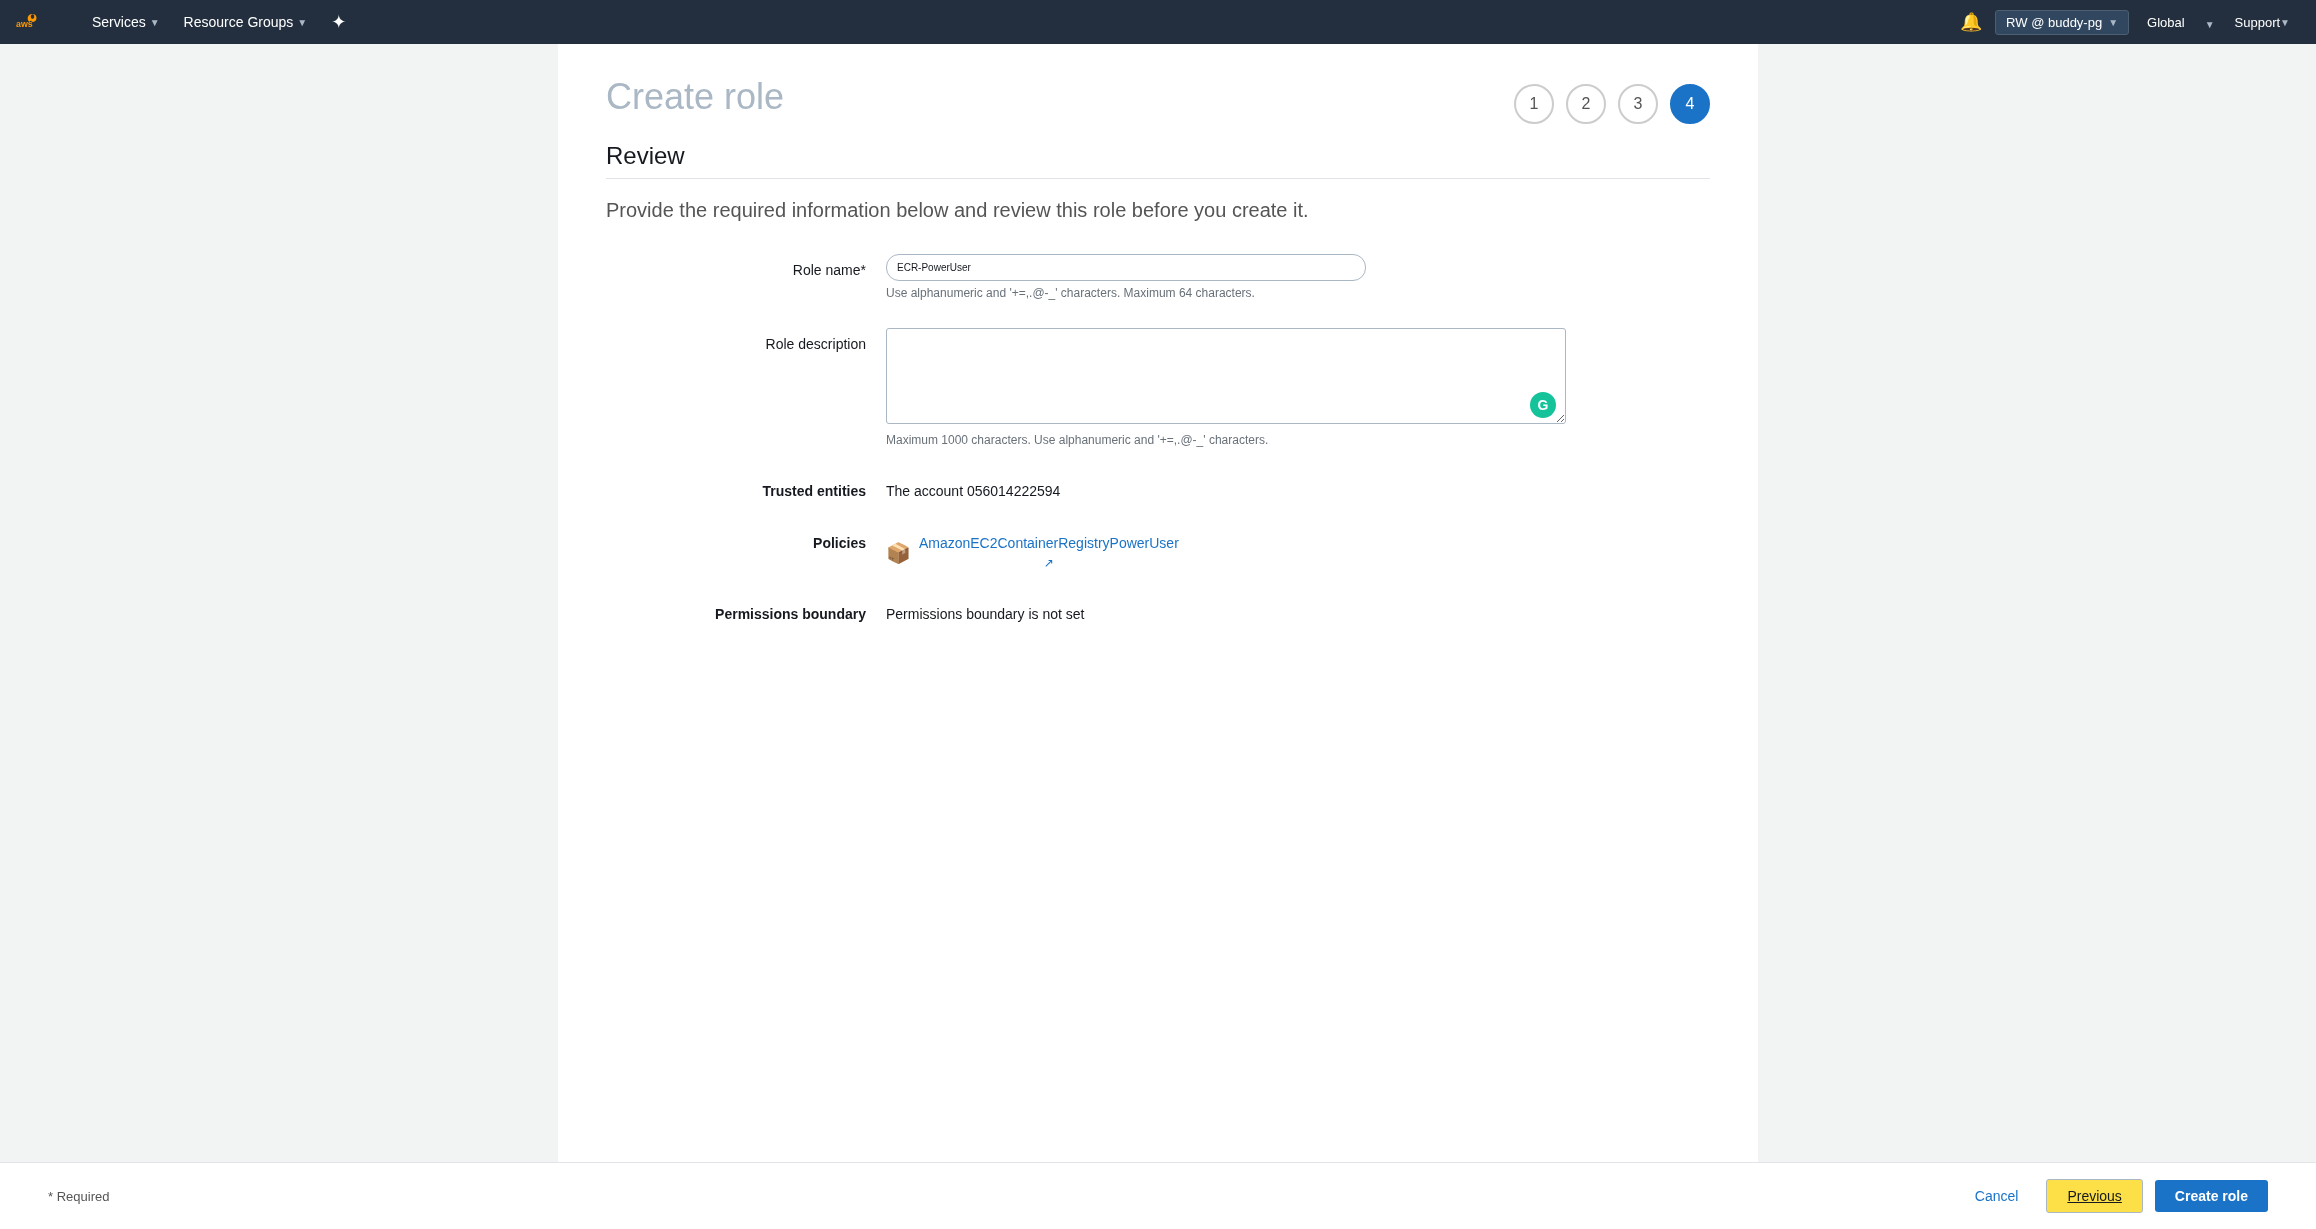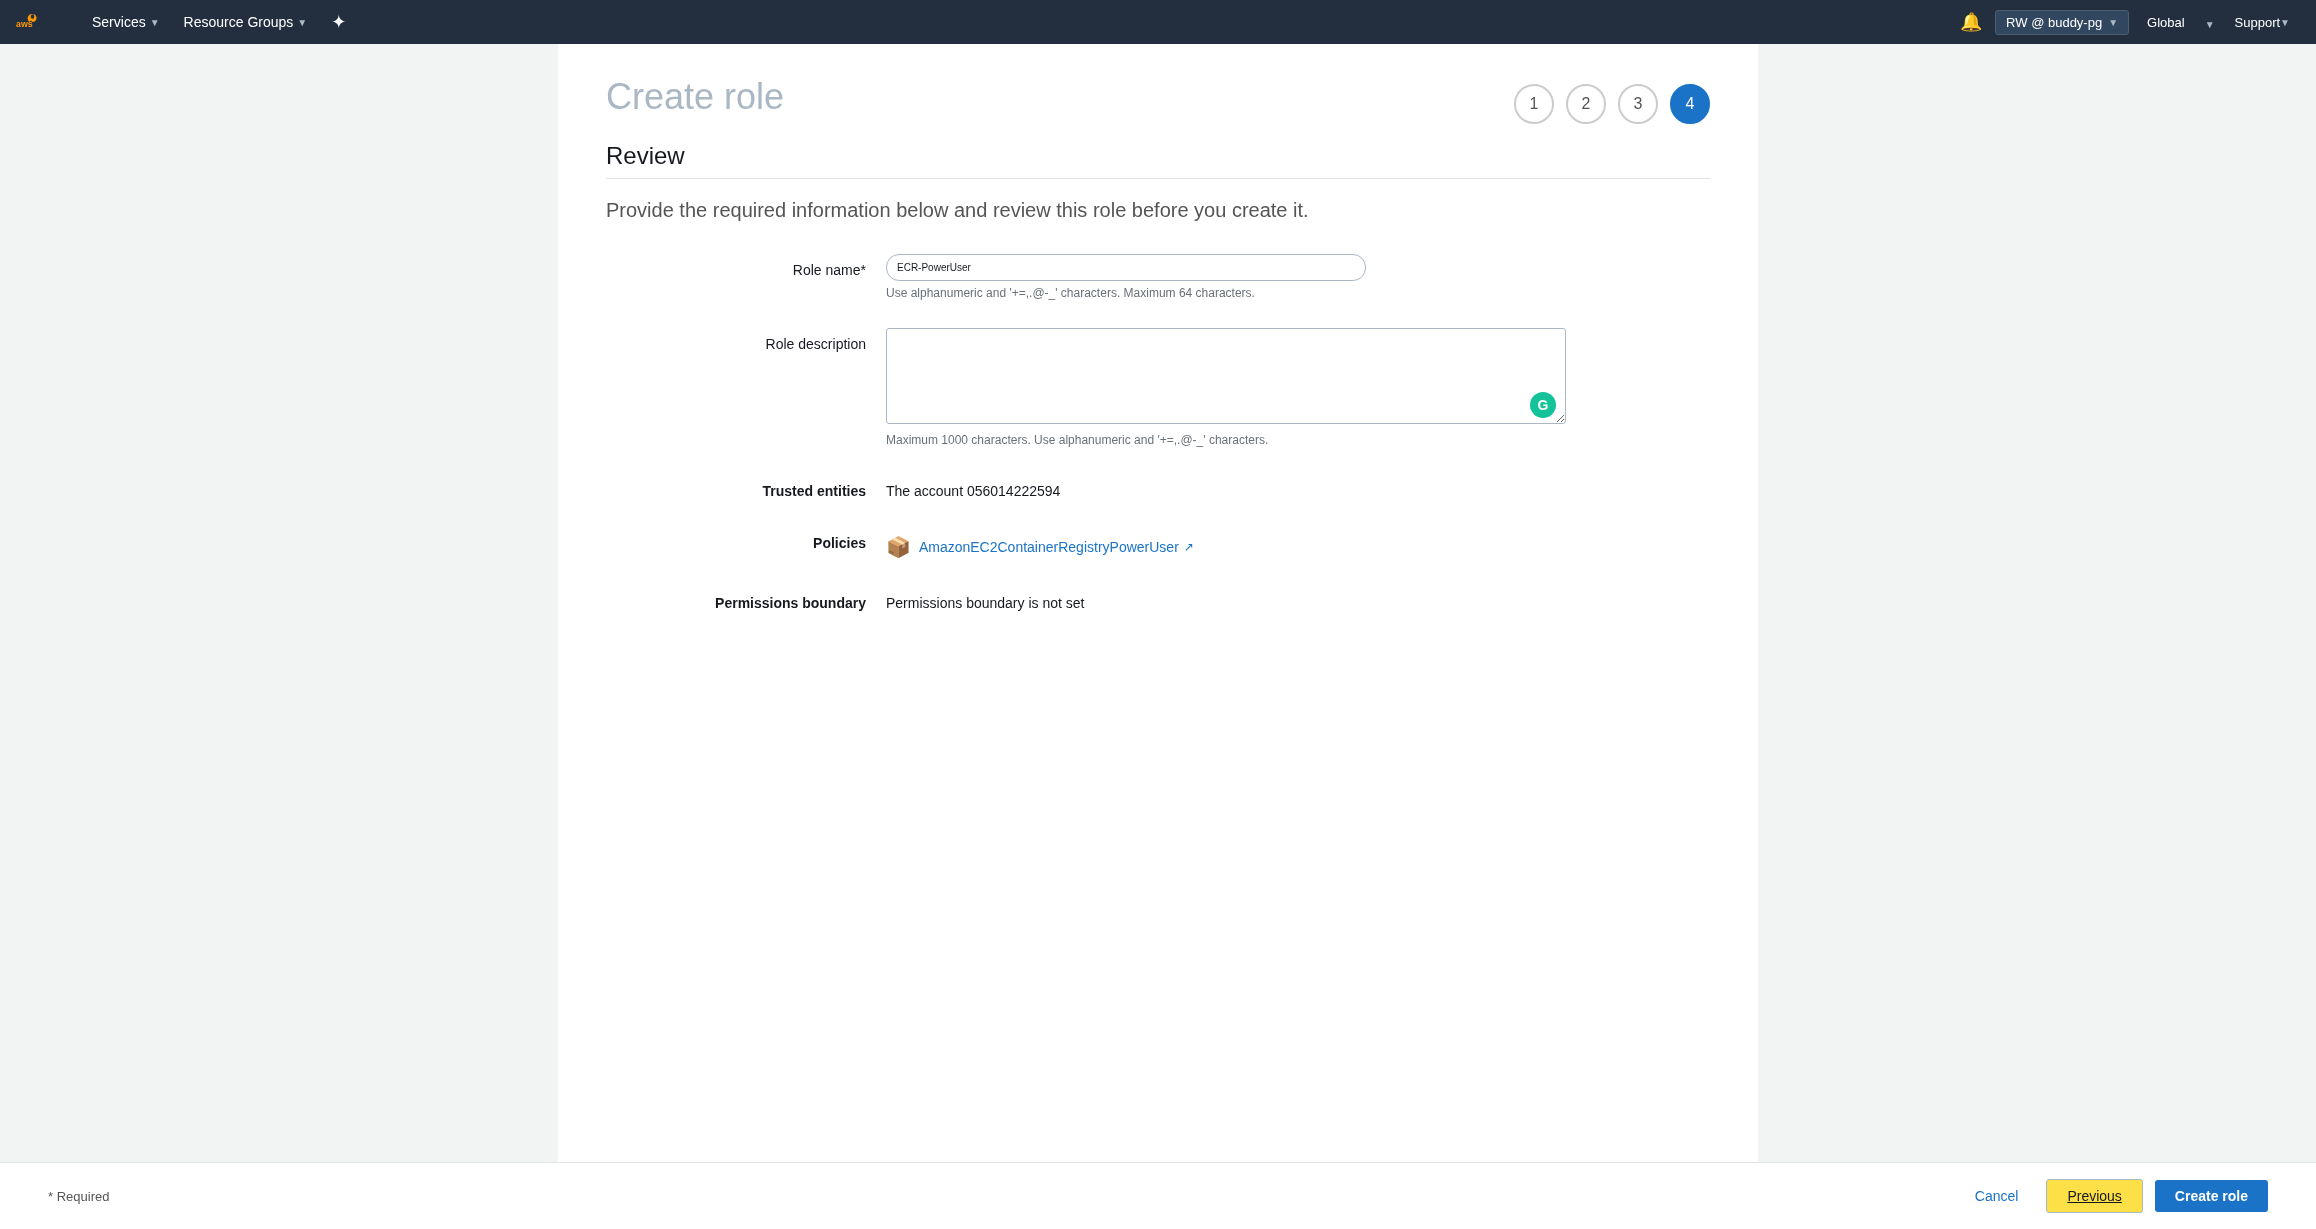--- a/index.html
+++ b/index.html
@@ -218,20 +218,21 @@
       color: #16191f;
       padding-top: 8px;
     }
     .policy-link {
       color: #1a73c7;
       text-decoration: none;
       font-size: 14px;
       display: flex;
       align-items: center;
       gap: 5px;
+      flex-direction: column;
     }
     .policy-icon {
       font-size: 20px;
     }
     .external-link-icon {
       font-size: 12px;
       color: #1a73c7;
     }
     .policies-row {
       display: flex;

